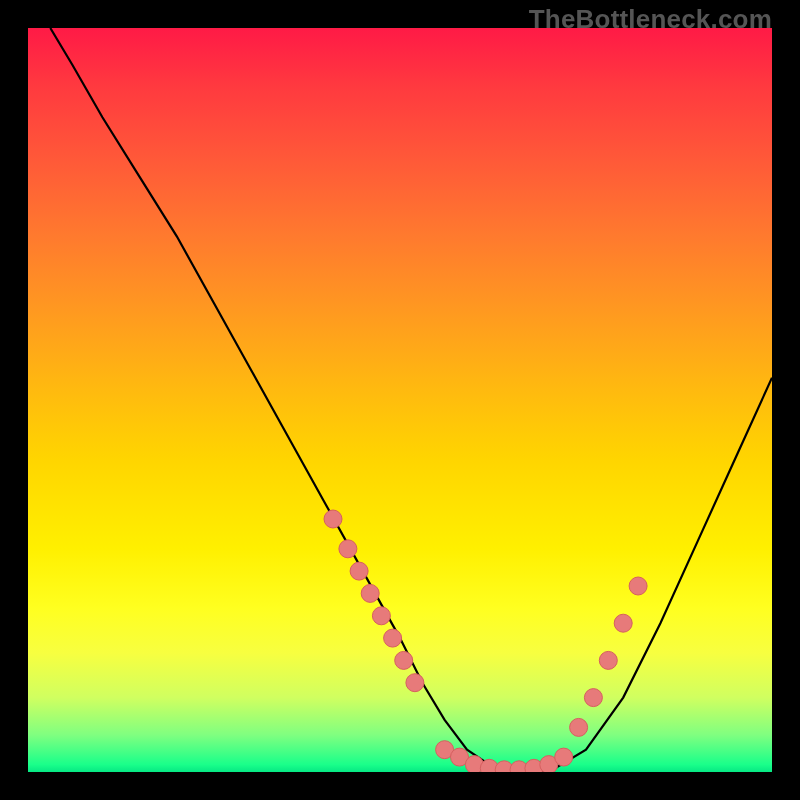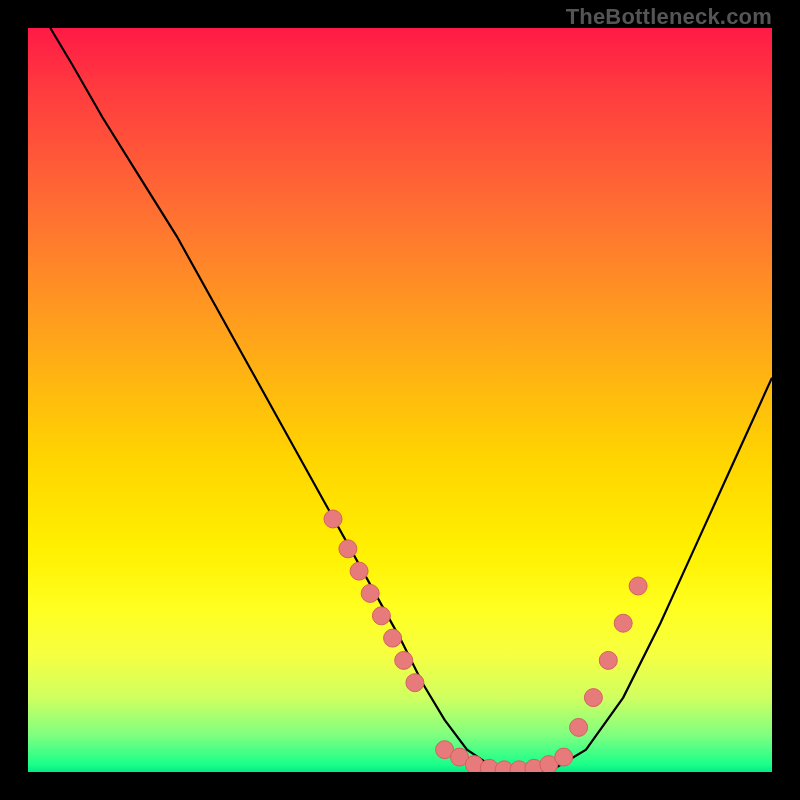--- a/index.html
+++ b/index.html
@@ -30,21 +30,21 @@
       #d0ff60 90%,
       #80ff80 95%,
       #1aff8a 99%,
       #06e884 100%);
   }
   .attribution {
     position: absolute;
     top: 4px;
     right: 28px;
     font-family: Arial, Helvetica, sans-serif;
-    font-size: 22px;
+    font-size: 26px;
     font-weight: bold;
     color: #555555;
     letter-spacing: 0.2px;
   }
   svg.curve-layer {
     position: absolute;
     left: 0;
     top: 0;
     width: 744px;
     height: 744px;

